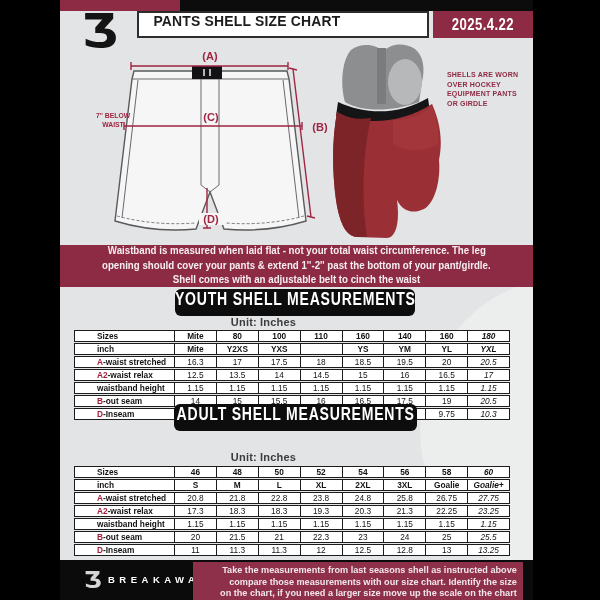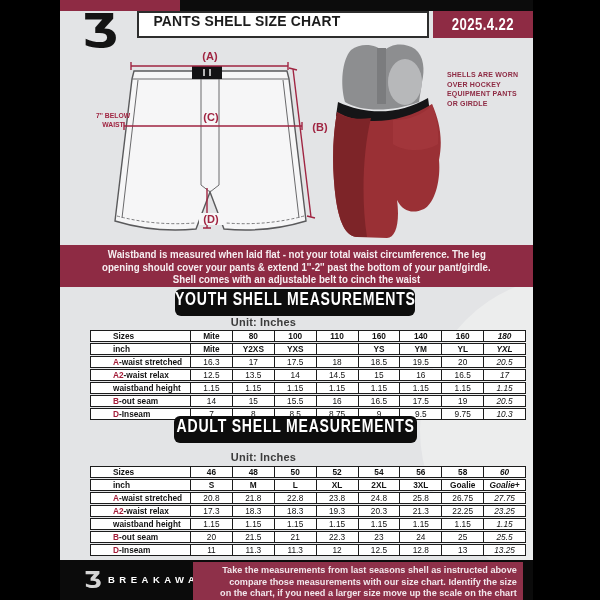--- a/index.html
+++ b/index.html
@@ -26,34 +26,34 @@
   .date-box span{color:#fff;font-weight:bold;font-size:16px;letter-spacing:.5px;transform:scaleX(.82);white-space:nowrap;}
 
   
   .pants-svg{left:28px;top:45px;}
   .photo-svg{left:273px;top:40px;}
   .photo-caption{left:387px;top:70px;width:84px;color:#8e2b44;font-size:7px;font-weight:bold;
                  line-height:9.5px;letter-spacing:.2px;}
 
   
   .info-banner{left:0;top:245px;width:473px;height:42px;background:#8e2b44;display:flex;flex-direction:column;
-               justify-content:flex-end;align-items:center;}
+               justify-content:space-between;align-items:center;}
   .info-banner div{color:#f6eef1;font-size:10px;font-weight:bold;line-height:12.6px;white-space:nowrap;transform:scaleX(.97);}
 
   
   .sec-banner{background:#0d0d0d;border-radius:6px;display:flex;align-items:flex-start;justify-content:center;}
   .sec-banner span{color:#fff;font-weight:bold;font-size:18px;letter-spacing:1px;transform:scaleX(.78);white-space:nowrap;}
   .youth-banner{left:115px;top:289px;width:240px;height:27px;}
-  .adult-banner{left:114px;top:416px;width:243px;height:27px;}
+  .adult-banner{left:114px;top:404px;width:243px;height:27px;}
   .unit{width:407px;text-align:center;font-size:11px;font-weight:bold;color:#3c3c3c;letter-spacing:.2px;}
   .unit-youth{left:0;top:316px;}
   .unit-adult{left:0;top:451px;}
 
   
-  .stable{left:30px;width:436px;display:flex;flex-direction:column;}
+  .stable{left:14px;width:436px;display:flex;flex-direction:column;}
   .youth-table{top:330px;}
   .adult-table{top:466px;}
   .trow{display:flex;background:#fff;border:1px solid #1c1c1c;margin-bottom:1px;height:10px;}
   .tcell{border-right:1px solid #1c1c1c;display:flex;align-items:center;justify-content:center;
          font-size:8.3px;color:#121212;overflow:hidden;}
   .tcell:last-child{border-right:none;font-style:italic;}
   .tlabel{width:100px;justify-content:flex-start;padding-left:22px;box-sizing:border-box;font-weight:bold;}
   .tval{flex:1;}
   .trow.bold .tval{font-weight:bold;}
   .pfx{color:#a31c38;}

